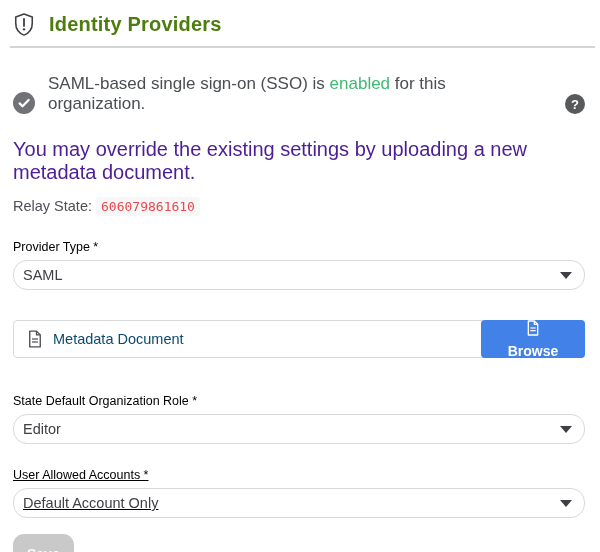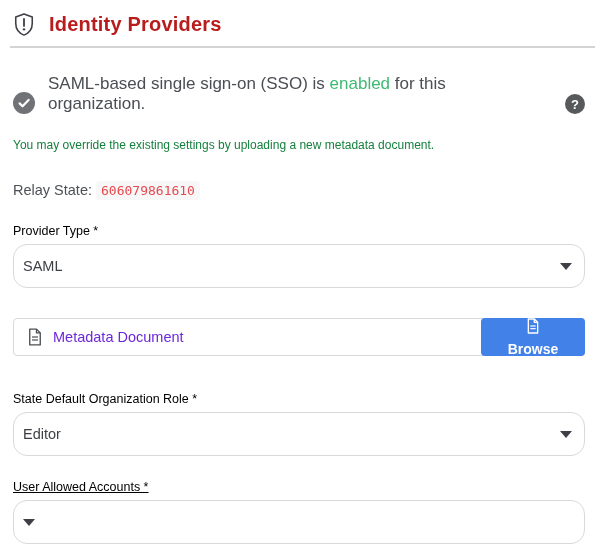--- a/index.html
+++ b/index.html
@@ -2,59 +2,59 @@
 <html><head>
 <meta charset="utf-8">
 <style>
   * { margin:0; padding:0; box-sizing:border-box; }
   html,body { width:600px; height:552px; background:#ffffff; overflow:hidden;
     font-family:"Liberation Sans", sans-serif; -webkit-font-smoothing:antialiased; }
 
   
   .header { margin:12px 5px 0 10px; padding:0 0 9px 3px; border-bottom:2px solid #d4d4d4;
     display:flex; align-items:center; gap:14px; }
-  .header .title { font-size:20px; font-weight:600; color:#b91c1c; letter-spacing:.2px; }
+  .header .title { font-size:20px; font-weight:600; color:#4d7c0f; letter-spacing:.2px; }
   .shield-icon { width:22px; height:25px; display:inline-flex; }
 
   .content { padding:0 15px 0 13px; }
 
   
   .status-row { margin-top:26px; display:flex; align-items:flex-end; gap:13px;
     font-size:17px; color:#4b4e53; }
   .circle-icon { width:22px; height:22px; border-radius:50%; flex:0 0 auto;
     display:inline-flex; align-items:center; justify-content:center; }
   .check-circle { background:#6f7276; }
   .help-circle { width:20px; height:20px; background:#58595b; margin-left:5px;
     color:#fff; font-size:13px; font-weight:700; cursor:pointer; }
   .status-text .en { color:#3eb973; }
 
   
-  .desc { margin-top:24px; font-size:12px; color:#15803d; }
+  .desc { margin-top:24px; font-size:20px; color:#4c1d95; }
 
   
-  .relay { margin-top:30px; font-size:14.5px; color:#4d5157; }
+  .relay { margin-top:14px; font-size:14.5px; color:#4d5157; }
   .relay code { font-family:"DejaVu Sans Mono", monospace; font-size:13px;
     color:#e8494f; background:#f7f7f8; padding:2px 5px; border-radius:3px; }
 
   
   .group { margin-top:26px; }
   .group.g2 { margin-top:36px; }
   .group.g3 { margin-top:24px;text-decoration:underline; }
   .field-label { display:block; font-size:12.5px; color:#000000; margin-bottom:6px; }
-  .selectbox { height:44px; border:1px solid #d8d9da; border-radius:14px; background:#fff;
+  .selectbox { height:30px; border:1px solid #d8d9da; border-radius:14px; background:#fff;
     display:flex; align-items:center; justify-content:space-between;
     padding:0 12px 0 9px; font-size:14.5px; color:#3e4045; cursor:pointer; }
   .caret { width:0; height:0; border-left:6px solid transparent;
     border-right:6px solid transparent; border-top:7px solid #3e4045; }
 
   
   .file-row { margin-top:30px; height:38px; border:1px solid #d8d9da; border-radius:4px;
     background:#fff; display:flex; align-items:stretch; }
   .file-label { flex:1; display:flex; align-items:center; gap:10px; padding-left:13px;
-    font-size:14.5px; color:#6d28d9; cursor:pointer; }
+    font-size:14.5px; color:#0c4a6e; cursor:pointer; }
   .file-icon { width:16px; height:18px; color:#4b4e53; display:inline-flex; }
   .browse-btn { margin:-1px -1px -1px 0; width:104px; border:none; border-radius:4px;
     background:#4181e8; color:#fff; font-family:inherit; font-size:14px; font-weight:700;
     display:flex; align-items:center; justify-content:center; gap:7px; cursor:pointer;flex-direction:column; }
   .browse-btn .file-icon { color:#fff; width:14px; height:16px; }
 
   
   .save-btn { margin-top:16px; height:30px; padding:12px 14px; border:none; border-radius:11px;
     background:#c9c9c9; color:rgba(255,255,255,.9); font-family:inherit;
     font-size:14px; font-weight:700; cursor:default; }
@@ -126,19 +126,20 @@
     <span class="field-label">State Default Organization Role *</span>
     <div class="selectbox">
       <span>Editor</span>
       <span class="caret"></span>
     </div>
   </div>
 
   <div class="group g3">
     <span class="field-label">User Allowed Accounts *</span>
     <div class="selectbox">
+      <span>Default Account Only</span>
       <span class="caret"></span>
     </div>
   </div>
 
   <button class="save-btn" disabled="">Save</button>
 
 </div>
 
 </body></html>

